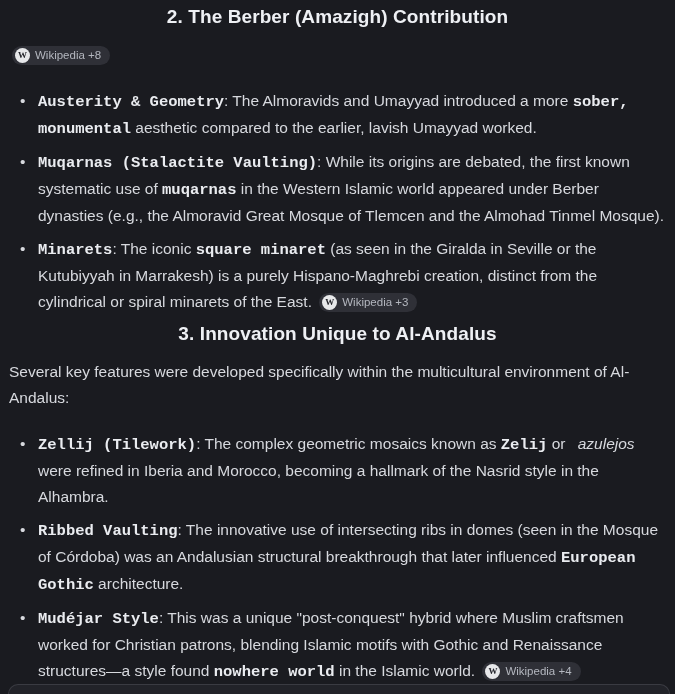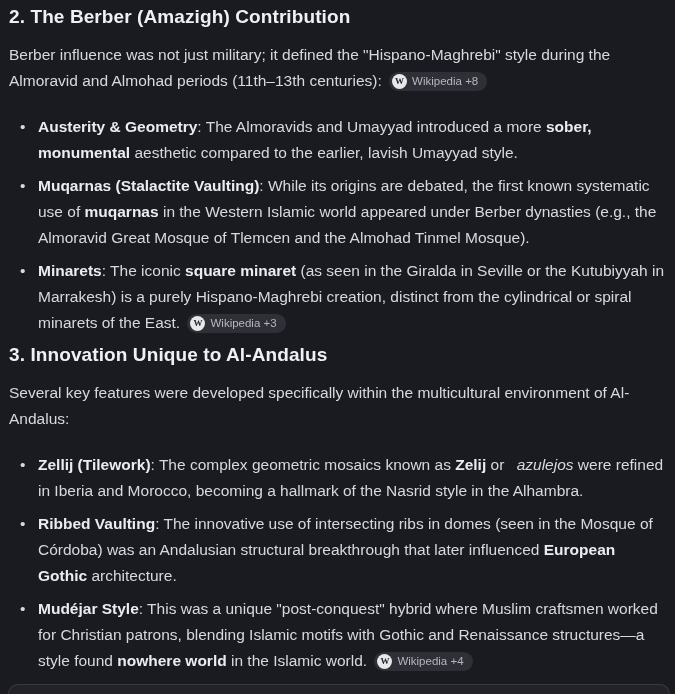--- a/index.html
+++ b/index.html
@@ -14,20 +14,21 @@
     -webkit-font-smoothing: antialiased;
   }
   .page { padding: 5px 9px 0 9px; }
   h2 {
     font-size: 19px;
     line-height: 24px;
     font-weight: 700;
     letter-spacing: 0.1px;
     color: var(--heading, #eef0f4);
     margin: 0 0 13px 0;
+    text-align: center;
   }
   h2.gap-top { }
   p.para {
     font-size: 15.5px;
     line-height: 26px;
     color: var(--body, #d7d9de);
     margin: 0 0 20px 0;
   }
   ul.blist { list-style: none; margin: 0 0 0 0; padding: 0; }
   ul.blist li {
@@ -38,21 +39,21 @@
     line-height: 26px;
     color: var(--body, #d7d9de);
   }
   ul.blist li::before {
     content: "\2022";
     position: absolute;
     left: 11px;
     top: 0;
     color: var(--body, #d7d9de);
   }
-  .b { font-weight: 700; color: var(--bold, #eaecf0); }
+  .b { font-weight: 700; color: var(--bold, #eaecf0); font-family: Liberation Mono, monospace; }
   .i { font-style: italic; margin-left: 8px; }
   .badge {
     display: inline-flex;
     align-items: center;
     gap: 5px;
     background: var(--badge-bg, #2f3037);
     border-radius: 999px;
     padding: 2px 9px 2px 3px;
     font-size: 11.5px;
     line-height: 15px;
@@ -89,27 +90,27 @@
     border-radius: 14px 14px 0 0;
   }
 </style>
 </head>
 <body>
 
 <div class="page">
 
   <h2>2. The Berber (Amazigh) Contribution</h2>
 
-  <p class="para"><span><span>Berber influence was not just military; it defined the "Hispano-Maghrebi" style during the Almoravid and Almohad periods (11th–13th centuries): </span></span><span class="badge">
+  <p class="para"><span class="badge">
         <span class="badge-icon">W</span>
         <span>Wikipedia +8</span>
       </span></p>
 
   <ul class="blist">
-    <li><span><span class="b">Austerity &amp; Geometry</span><span>: The Almoravids and Umayyad introduced a more </span><span class="b">sober, monumental</span><span> aesthetic compared to the earlier, lavish Umayyad style.</span></span></li>
+    <li><span><span class="b">Austerity &amp; Geometry</span><span>: The Almoravids and Umayyad introduced a more </span><span class="b">sober, monumental</span><span> aesthetic compared to the earlier, lavish Umayyad worked.</span></span></li>
     <li><span><span class="b">Muqarnas (Stalactite Vaulting)</span><span>: While its origins are debated, the first known systematic use of </span><span class="b">muqarnas</span><span> in the Western Islamic world appeared under Berber dynasties (e.g., the Almoravid Great Mosque of Tlemcen and the Almohad Tinmel Mosque).</span></span></li>
     <li><span><span class="b">Minarets</span><span>: The iconic </span><span class="b">square minaret</span><span> (as seen in the Giralda in Seville or the Kutubiyyah in Marrakesh) is a purely Hispano-Maghrebi creation, distinct from the cylindrical or spiral minarets of the East. </span></span><span class="badge">
           <span class="badge-icon">W</span>
           <span>Wikipedia +3</span>
         </span></li>
   </ul>
 
   <h2 class="gap-top">3. Innovation Unique to Al-Andalus</h2>
 
   <p class="para"><span><span>Several key features were developed specifically within the multicultural environment of Al-Andalus:</span></span></p>

